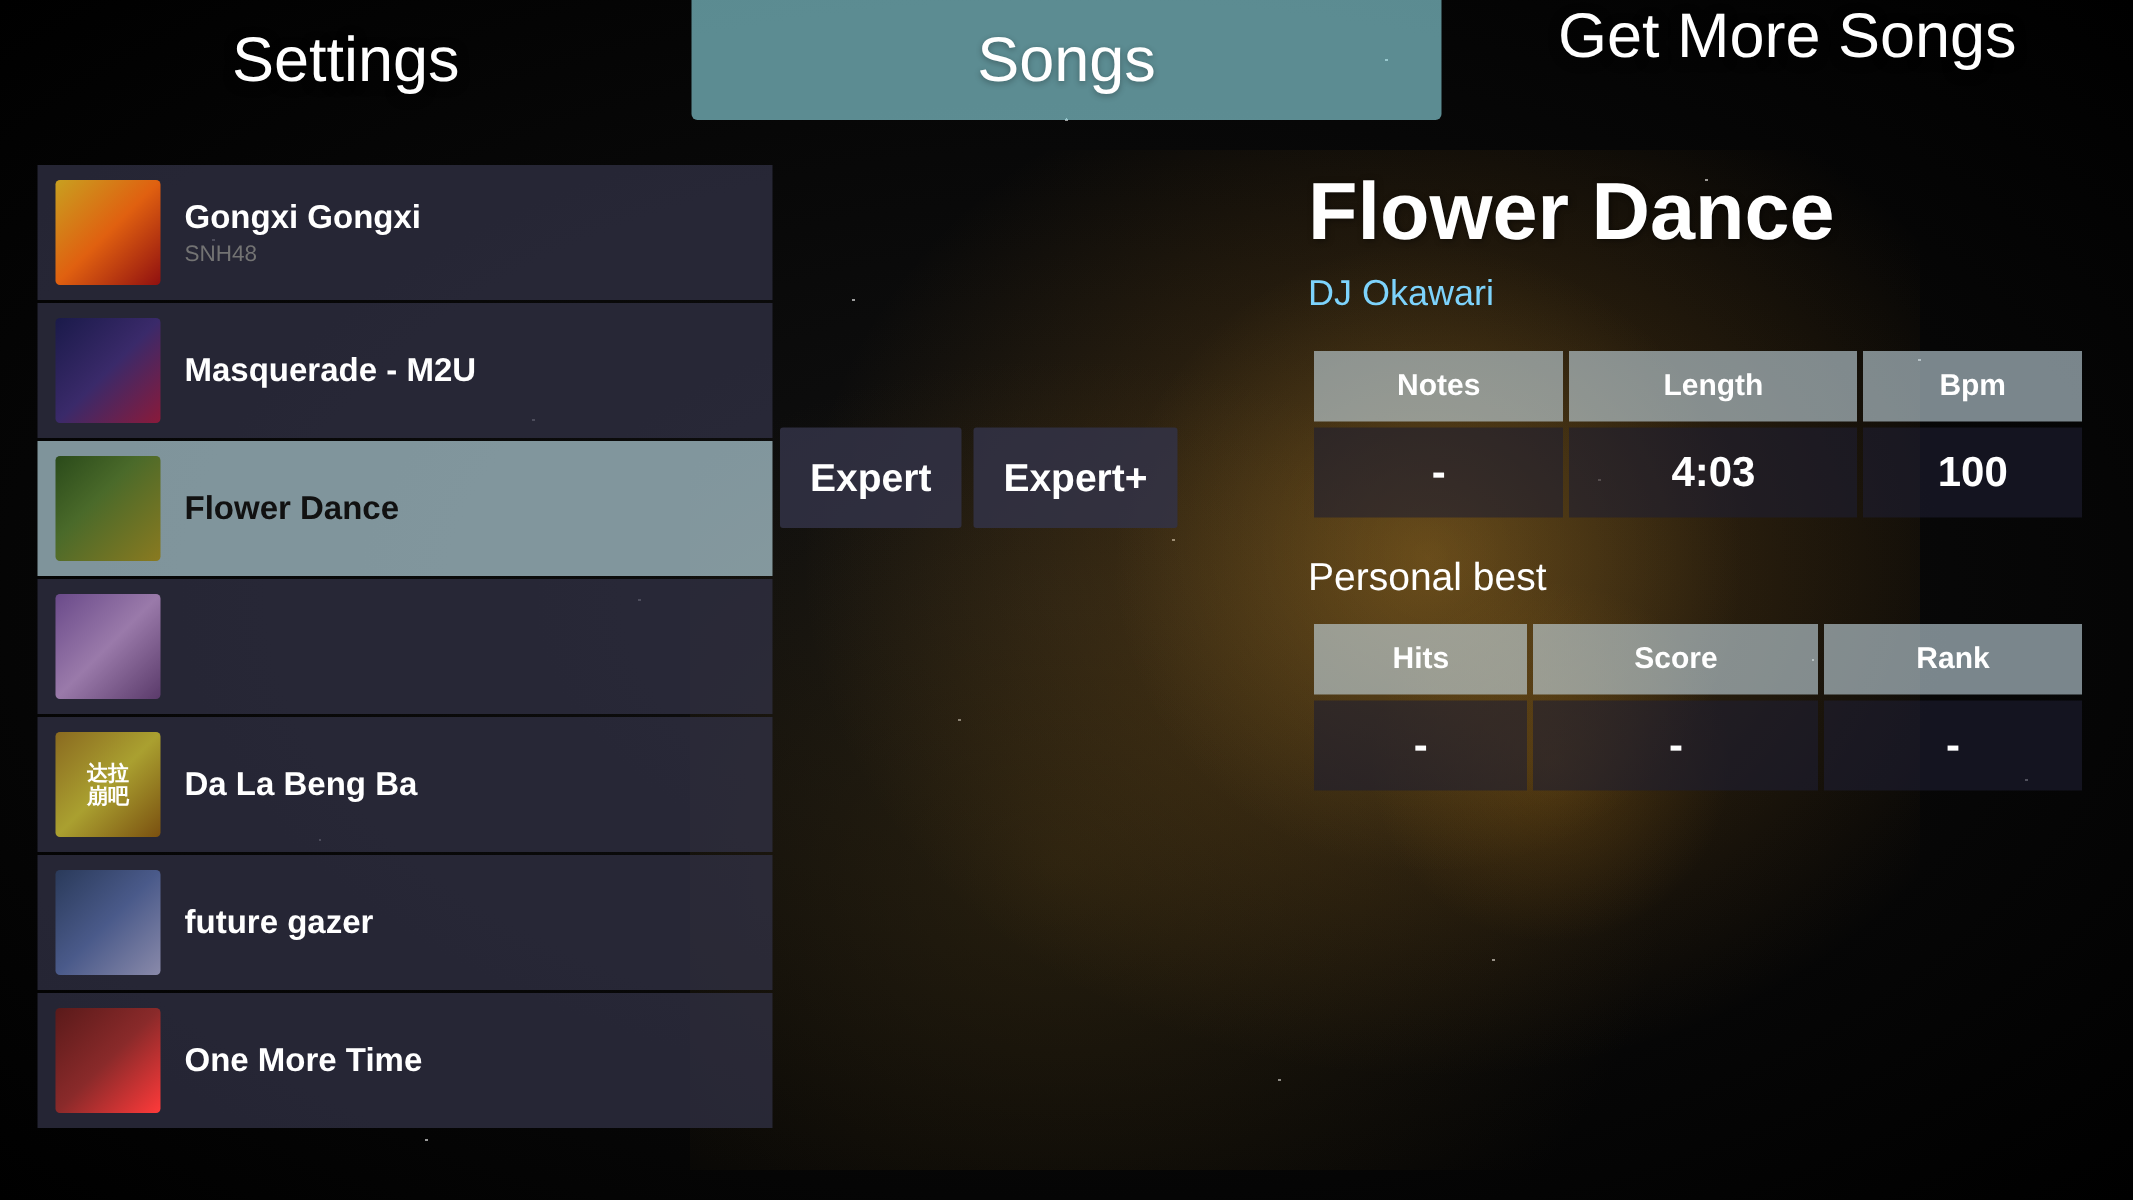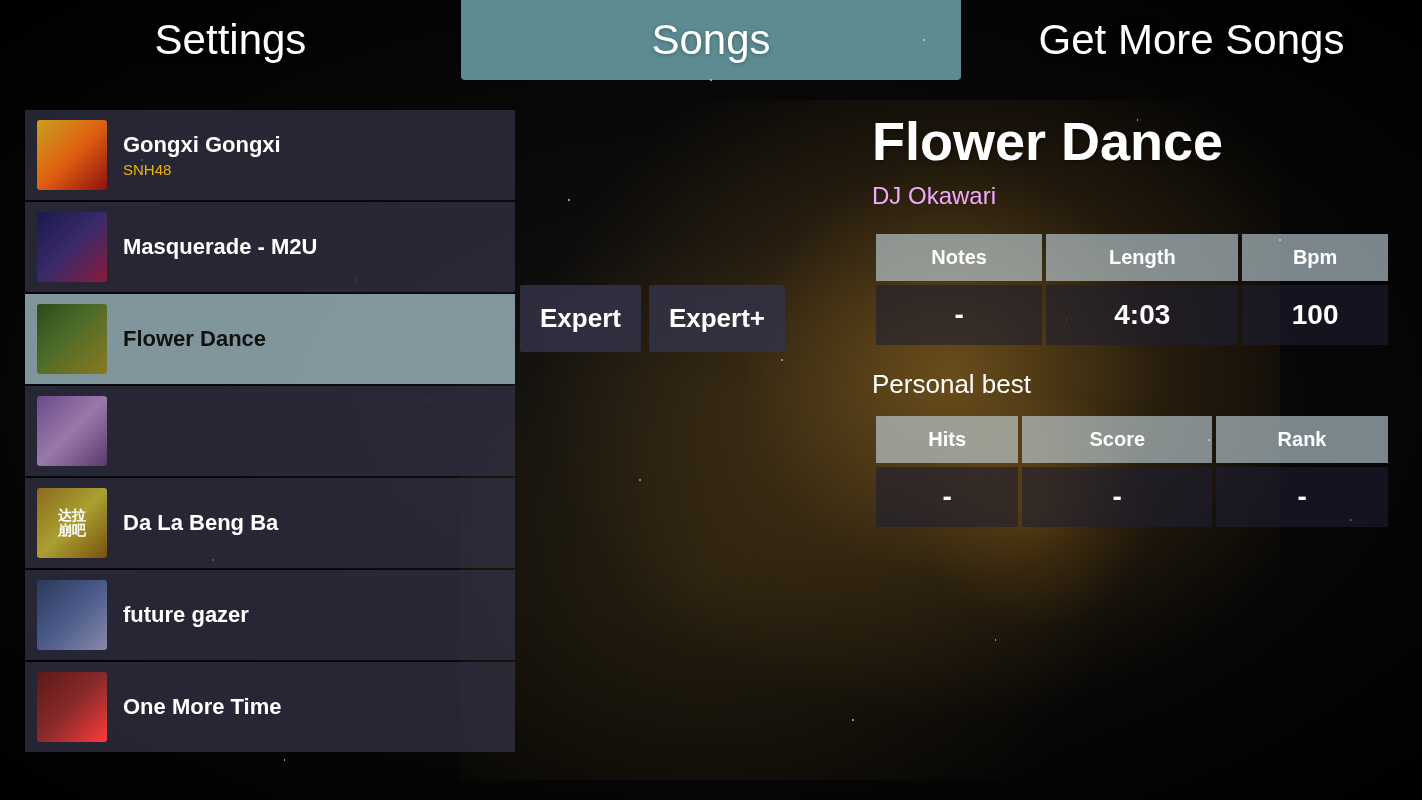--- a/index.html
+++ b/index.html
@@ -96,21 +96,20 @@
       display: flex;
       align-items: center;
       justify-content: center;
       border-bottom-left-radius: 4px;
       border-bottom-right-radius: 4px;
     }
 
     .topbar-get-more {
       flex: 1;
       display: flex;
-      align-items: center;
       justify-content: center;
       height: 100%;
     }
 
     .topbar-title {
       font-size: 42px;
       font-weight: normal;
       color: #fff;
       text-shadow: 0 2px 8px rgba(0,0,0,0.5);
     }
@@ -180,21 +179,21 @@
       font-weight: bold;
       color: #fff;
     }
 
     .song-item.active .song-title {
       color: #111;
     }
 
     .song-artist {
       font-size: 15px;
-      color: #eab308;
+      color: #737373;
       margin-top: 3px;
     }
 
     
     .difficulty-panel {
       position: absolute;
       left: 520px;
       top: 285px;
       width: 250px;
       z-index: 10;
@@ -227,21 +226,21 @@
     .detail-song-title {
       font-size: 54px;
       font-weight: bold;
       color: #fff;
       margin-bottom: 10px;
       text-shadow: 1px 1px 4px rgba(0,0,0,0.5);
     }
 
     .detail-artist {
       font-size: 24px;
-      color: #f0abfc;
+      color: #7dd3fc;
       margin-bottom: 20px;
     }
 
     
     .stats-table {
       width: 100%;
       border-collapse: separate;
       border-spacing: 4px;
       margin-bottom: 20px;
     }

